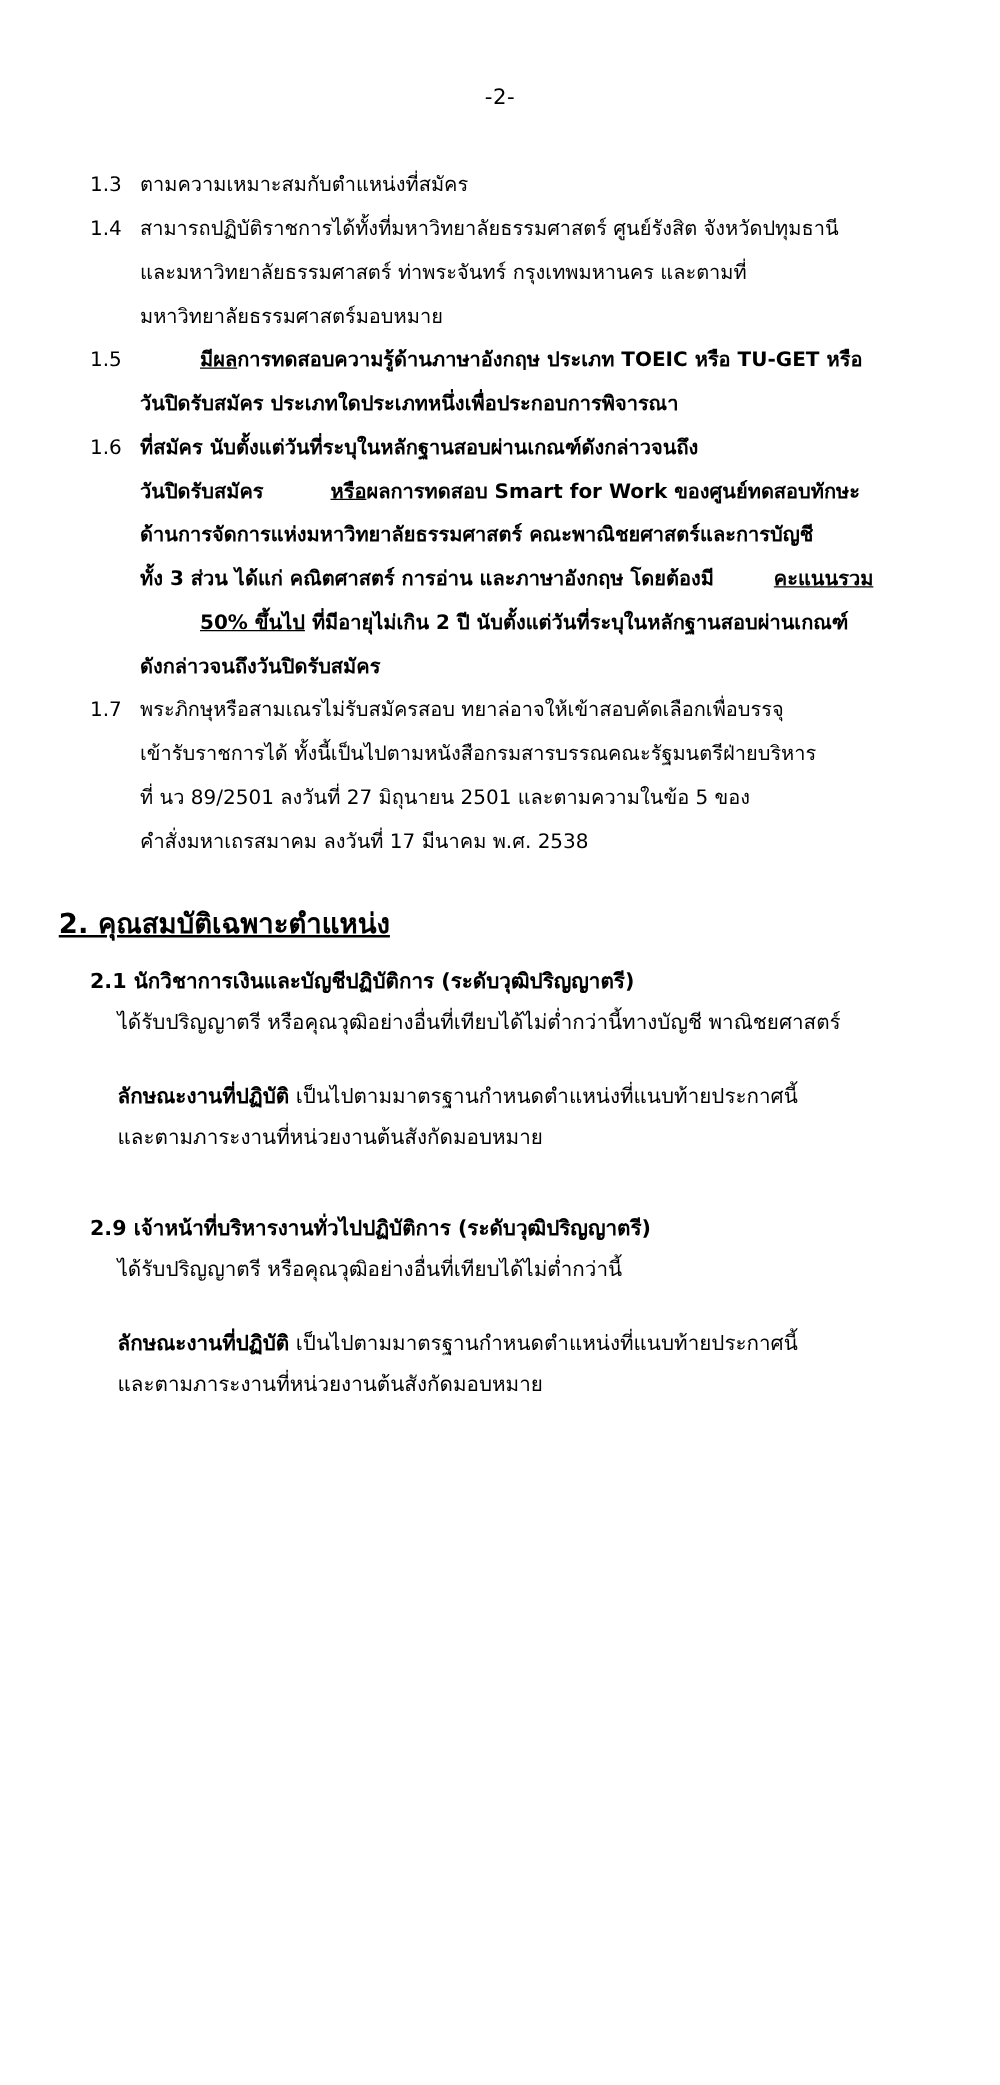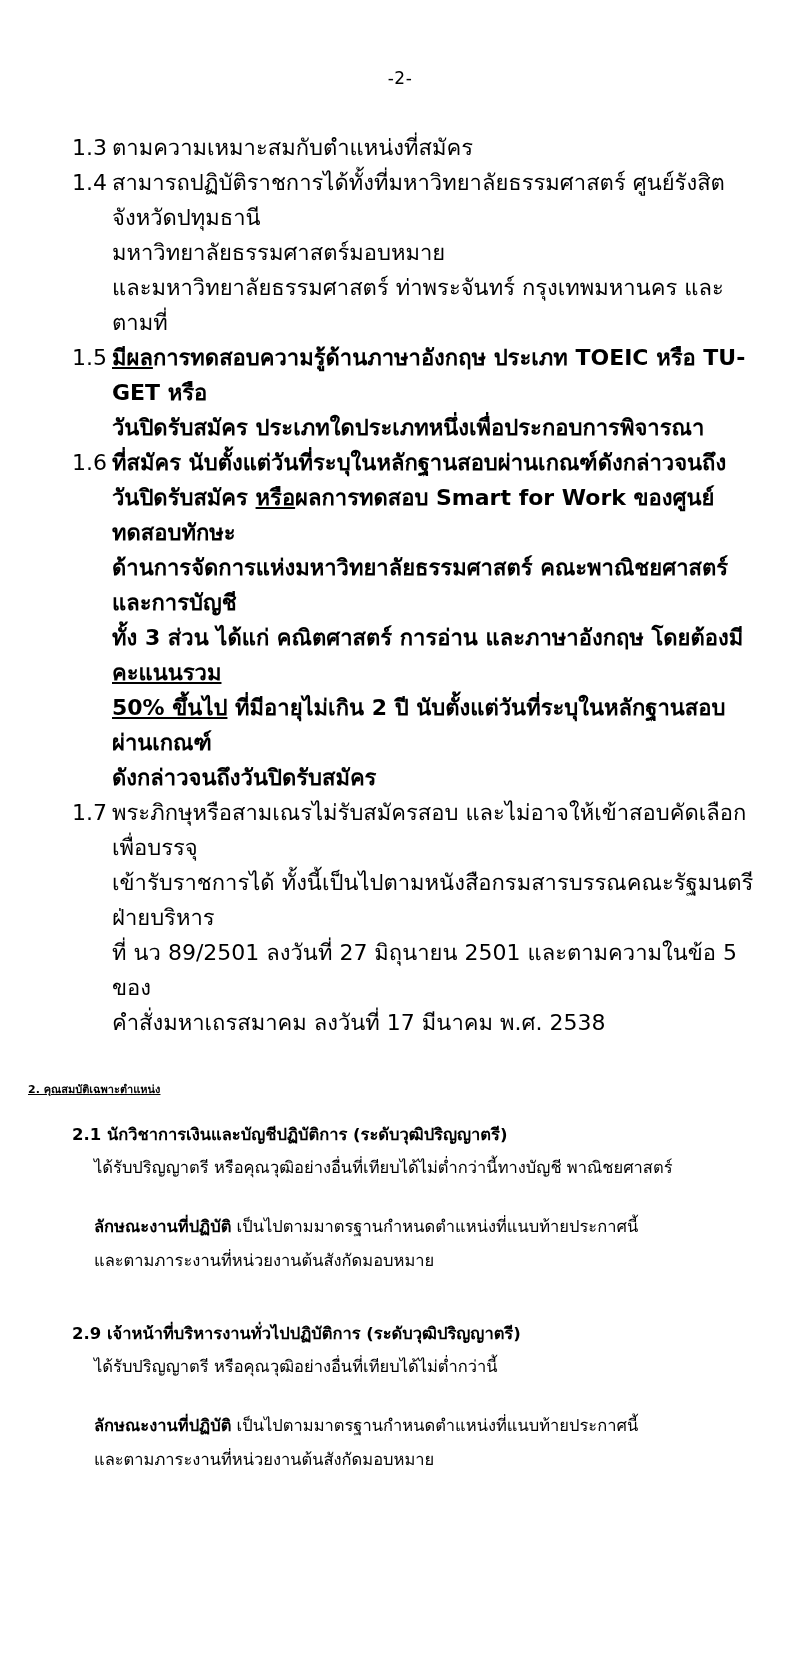--- a/index.html
+++ b/index.html
@@ -23,39 +23,39 @@
     letter-spacing: 0.5px;
   }
   .body-block {
     margin-top: 42px;
     padding-left: 72px;
     padding-right: 38px;
   }
   .clause {
     display: flex;
     align-items: flex-start;
-    font-size: 22px;
+    font-size: 16px;
     line-height: 35px;
     margin-bottom: 0;
   }
   .clause .num {
     flex: 0 0 auto;
     width: 40px;
     text-align: left;
     white-space: nowrap;
   }
   .clause .txt {
     flex: 1 1 auto;
   }
   .bold { font-weight: bold; }
-  .u { text-decoration: underline; }
+  .u { text-decoration: underline; margin-left: 48px; }
   .sec-head {
     margin-top: 34px;
-    padding-left: 28px;
-    font-size: 11px;
+    padding-left: 47px;
+    font-size: 22px;
     font-weight: bold;
     line-height: 32px;
   }
   .sec-head span { text-decoration: underline; }
   .sub-group {
     margin-top: 12px;
     padding-left: 72px;
     padding-right: 38px;
     font-size: 16.5px;
     line-height: 33px;
@@ -67,21 +67,21 @@
   .sub-body {
     margin: 0;
     padding-left: 22px;
   }
   .sub-body.gap {
     margin-top: 26px;
   }
   .sub-group.second {
     margin-top: 40px;
   }
-  .strong-inline { font-weight: bold; font-family: Liberation Mono, monospace; }
+  .strong-inline { font-weight: bold; }
   .line { display: block; }
 </style>
 </head>
 <body>
 
 <div class="page">
 
   <div class="page-number">-2-</div>
 
   <div class="body-block">
@@ -90,22 +90,22 @@
       <div class="num">1.3</div>
       <div class="txt">
         <span class="line">ตามความเหมาะสมกับตำแหน่งที่สมัคร</span>
       </div>
     </div>
 
     <div class="clause">
       <div class="num">1.4</div>
       <div class="txt">
         <span class="line">สามารถปฏิบัติราชการได้ทั้งที่มหาวิทยาลัยธรรมศาสตร์ ศูนย์รังสิต จังหวัดปทุมธานี</span>
+        <span class="line">และมหาวิทยาลัยธรรมศาสตร์ ท่าพระจันทร์ กรุงเทพมหานคร และตามที่</span>
         <span class="line">มหาวิทยาลัยธรรมศาสตร์มอบหมาย</span>
-        <span class="line">และมหาวิทยาลัยธรรมศาสตร์ ท่าพระจันทร์ กรุงเทพมหานคร และตามที่</span>
       </div>
     </div>
 
     <div class="clause">
       <div class="num">1.5</div>
       <div class="txt bold">
         <span class="line"><span class="u">มีผล</span><span>การทดสอบความรู้ด้านภาษาอังกฤษ ประเภท TOEIC หรือ TU-GET หรือ</span></span>
         <span class="line">วันปิดรับสมัคร ประเภทใดประเภทหนึ่งเพื่อประกอบการพิจารณา</span>
       </div>
     </div>
@@ -118,21 +118,21 @@
         <span class="line">ด้านการจัดการแห่งมหาวิทยาลัยธรรมศาสตร์ คณะพาณิชยศาสตร์และการบัญชี</span>
         <span class="line">ทั้ง 3 ส่วน ได้แก่ คณิตศาสตร์ การอ่าน และภาษาอังกฤษ โดยต้องมี<span class="u">คะแนนรวม</span></span>
         <span class="line"><span class="u">50% ขึ้นไป</span> ที่มีอายุไม่เกิน 2 ปี นับตั้งแต่วันที่ระบุในหลักฐานสอบผ่านเกณฑ์</span>
         <span class="line">ดังกล่าวจนถึงวันปิดรับสมัคร</span>
       </div>
     </div>
 
     <div class="clause">
       <div class="num">1.7</div>
       <div class="txt">
-        <span class="line">พระภิกษุหรือสามเณรไม่รับสมัครสอบ และไม่อาจให้เข้าสอบคัดเลือกเพื่อบรรจุ</span>
+        <span class="line">พระภิกษุหรือสามเณรไม่รับสมัครสอบ ทยาล่อาจให้เข้าสอบคัดเลือกเพื่อบรรจุ</span>
         <span class="line">เข้ารับราชการได้ ทั้งนี้เป็นไปตามหนังสือกรมสารบรรณคณะรัฐมนตรีฝ่ายบริหาร</span>
         <span class="line">ที่ นว 89/2501 ลงวันที่ 27 มิถุนายน 2501 และตามความในข้อ 5 ของ</span>
         <span class="line">คำสั่งมหาเถรสมาคม ลงวันที่ 17 มีนาคม พ.ศ. 2538</span>
       </div>
     </div>
 
   </div>
 
   <div class="sec-head">
     <span>2. คุณสมบัติเฉพาะตำแหน่ง</span>

